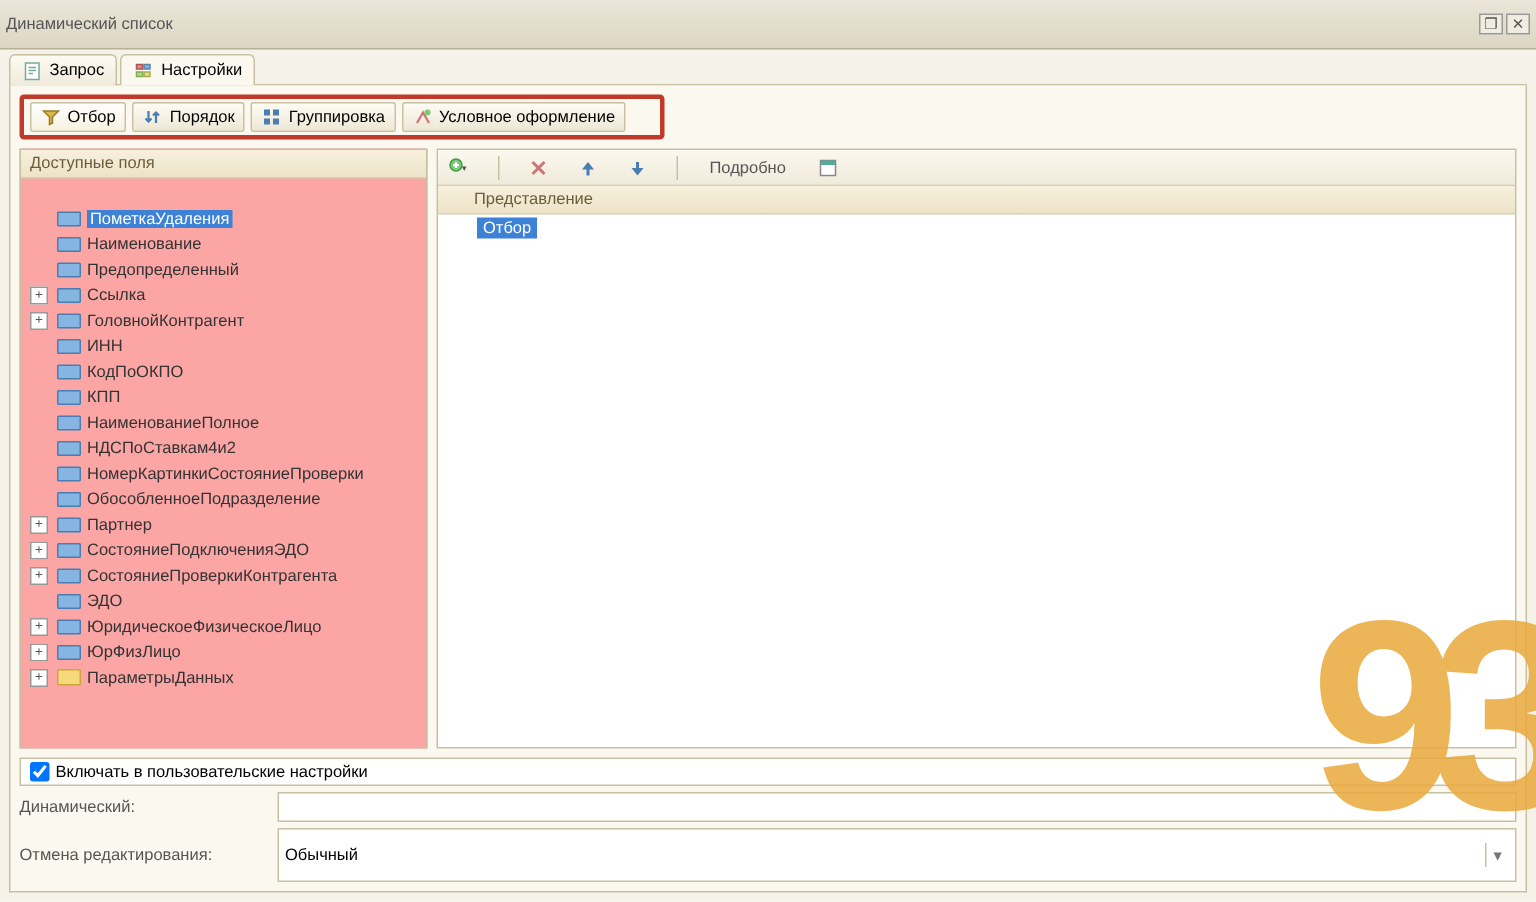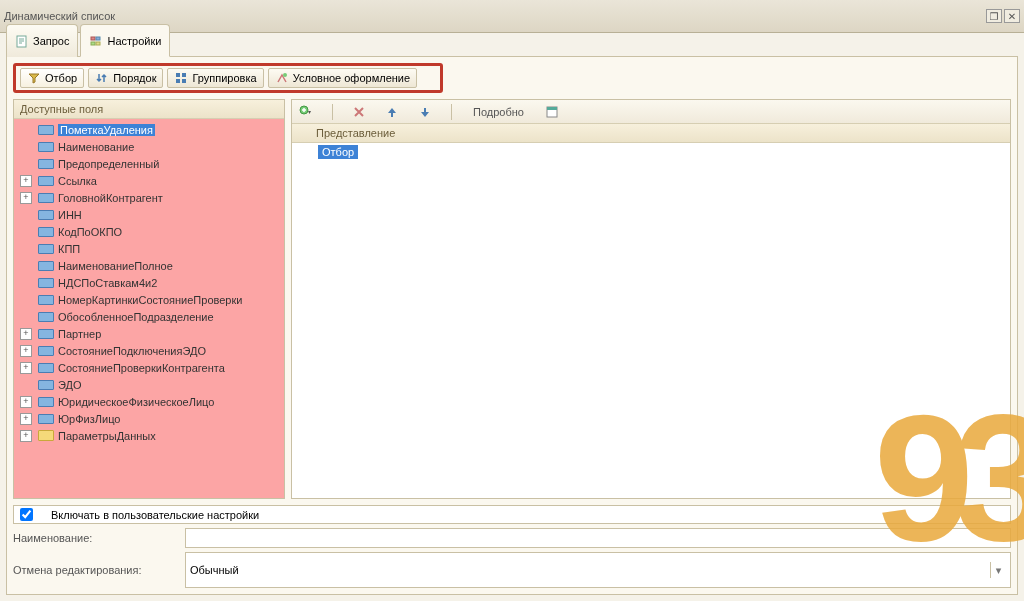--- a/index.html
+++ b/index.html
@@ -5,53 +5,53 @@
 * { box-sizing: border-box; margin: 0; padding: 0; font-family: Arial, sans-serif; font-size: 11px; }
 body { background: #f5f2e9; width: 1024px; height: 601px; overflow: hidden; position: relative; }
 
 .titlebar { height: 20px; background: linear-gradient(#eae5d8,#ddd6c4); border-bottom: 1px solid #b8b096; display: flex; align-items: center; padding: 16px 4px; }
 .titlebar .title { color: #555; flex: 1; }
 .titlebar .winbtn { width: 16px; height: 14px; margin-left: 2px; border: 1px solid #999; background: #f0ece0; display: flex; align-items: center; justify-content: center; color: #555; font-size: 10px; cursor: pointer; }
 
 .content { padding: 2px 6px 6px 6px; }
 
 .main-tabs { display: flex; height: 22px; align-items: flex-end; border-bottom: 1px solid #c9c0a4; }
-.main-tab { height: 33px; padding: 0 8px; border: 1px solid #c9c0a4; border-bottom: none; border-radius: 4px 4px 0 0; background: linear-gradient(#fdfbf3,#f0eadb); display: flex; align-items: center; gap: 4px; margin-right: 2px; cursor: pointer; position: relative; top: 1px; }
+.main-tab { height: 21px; padding: 0 8px; border: 1px solid #c9c0a4; border-bottom: none; border-radius: 4px 4px 0 0; background: linear-gradient(#fdfbf3,#f0eadb); display: flex; align-items: center; gap: 4px; margin-right: 2px; cursor: pointer; position: relative; top: 1px; }
 .main-tab.active { background: #fbf8ef; border-bottom: 1px solid #fbf8ef; }
 .tab-icon { width: 14px; height: 14px; display: inline-flex; align-items: center; justify-content: center; }
 
 .inner-panel { border: 1px solid #c9c0a4; border-top: none; padding: 6px; background: #fbf8ef; }
 
 .sub-tabs-wrap { border: 3px solid #c0392b; border-radius: 3px; display: flex; gap: 4px; padding: 2px 4px; width: 430px; }
 .sub-tab { height: 20px; padding: 0 6px; border: 1px solid #c9c0a4; background: linear-gradient(#fdfbf3,#eee7d5); display: flex; align-items: center; gap: 4px; cursor: pointer; border-radius: 2px; }
 .sub-tab.active { background: linear-gradient(#fff,#f7f1e0); }
 
 .work-area { display: flex; gap: 6px; margin-top: 6px; height: 400px; }
 .left-panel { width: 272px; display: flex; flex-direction: column; border: 1px solid #c9c0a4; background: #fca5a5; }
 .panel-header { background: linear-gradient(#f7f0dc,#ece3c9); padding: 3px 6px; color: #6b5d3a; border-bottom: 1px solid #d6ceb2; }
-.tree { flex: 1; overflow: auto; padding: 2px 0; }
+.tree { flex: 1; overflow: auto; padding: 18px 0; }
 .tree-row { display: flex; align-items: center; height: 17px; padding-left: 6px; cursor: pointer; }
 .expander { width: 12px; height: 12px; border: 1px solid #999; background: #fff; display: flex; align-items: center; justify-content: center; font-size: 9px; color: #555; margin-right: 2px; line-height: 1; }
 .expander.blank { border: none; background: transparent; }
 .field-icon { width: 16px; height: 10px; background: #85b5e0; border: 1px solid #4a7db3; border-radius: 1px; margin-right: 4px; margin-left: 4px; flex-shrink: 0; }
 .field-icon.folder { background: #f5d97a; border-color: #c9a83a; height: 11px; }
 .tree-label { white-space: nowrap; color: #333; }
 .tree-row.selected .tree-label { background: #3d82d6; color: #fff; padding: 0 2px; }
 
 .right-panel { flex: 1; display: flex; flex-direction: column; border: 1px solid #c9c0a4; background: #fff; }
 .toolbar { display: flex; align-items: center; gap: 13px; padding: 2px 4px; border-bottom: 1px solid #d6ceb2; background: linear-gradient(#fbf8ef,#f0eadb); height: 24px; }
 .tbtn { width: 20px; height: 20px; border: 1px solid transparent; display: flex; align-items: center; justify-content: center; cursor: pointer; color: #555; }
 .tbtn.disabled { color: #bbb; cursor: default; }
 .column-header { background: linear-gradient(#f7f0dc,#ece3c9); padding: 3px 6px; color: #6b5d3a; border-bottom: 1px solid #d6ceb2; padding-left: 24px; }
 .grid-body { flex: 1; padding-left: 6px; }
 .grid-row { display: flex; align-items: center; height: 18px; padding-left: 20px; }
 .grid-row.selected span { background: #3d82d6; color: #fff; padding: 1px 4px; }
 
 .bottom-form { margin-top: 6px; }
-.check-row { display: flex; align-items: center; gap: 18px; padding: 2px 6px; border: 1px solid #c9c0a4; background: #fff; }
+.check-row { display: flex; align-items: center; gap: 4px; padding: 2px 6px; border: 1px solid #c9c0a4; background: #fff; }
 .form-row { display: flex; align-items: center; margin-top: 4px; }
 .form-label { width: 172px; color: #555; }
 .form-input { flex: 1; height: 20px; border: 1px solid #c9c0a4; background: #fff; padding: 0 4px; }
 .form-select { flex: 1; height: 36px; border: 1px solid #c9c0a4; background: #fff; display: flex; align-items: center; justify-content: space-between; padding: 0 4px; }
 .select-caret { width: 16px; height: 16px; border-left: 1px solid #c9c0a4; display: flex; align-items: center; justify-content: center; color: #777; }
 
 .button-bar { display: flex; justify-content: flex-end; gap: 6px; padding: 6px; }
 .btn { min-width: 70px; height: 22px; border: 1px solid #b8a76e; background: linear-gradient(#fdf7e3,#f0e4bd); border-radius: 3px; cursor: pointer; color: #6b5d3a; }
 .btn.default { border-color: #a08a45; font-weight: bold; border-radius: 11px; }
 
@@ -280,21 +280,21 @@
         </div>
       </div>
     </div>
 
     <div class="bottom-form">
       <div class="check-row">
         <input type="checkbox" checked="" style="">
         <span>Включать в пользовательские настройки</span>
       </div>
       <div class="form-row">
-        <div class="form-label">Наименование:</div>
+        <div class="form-label">Динамический:</div>
         <input class="form-input" value="" style="">
       </div>
       <div class="form-row">
         <div class="form-label">Отмена редактирования:</div>
         <div class="form-select">
           <span>Обычный</span>
           <span class="select-caret">▾</span>
         </div>
       </div>
     </div>

